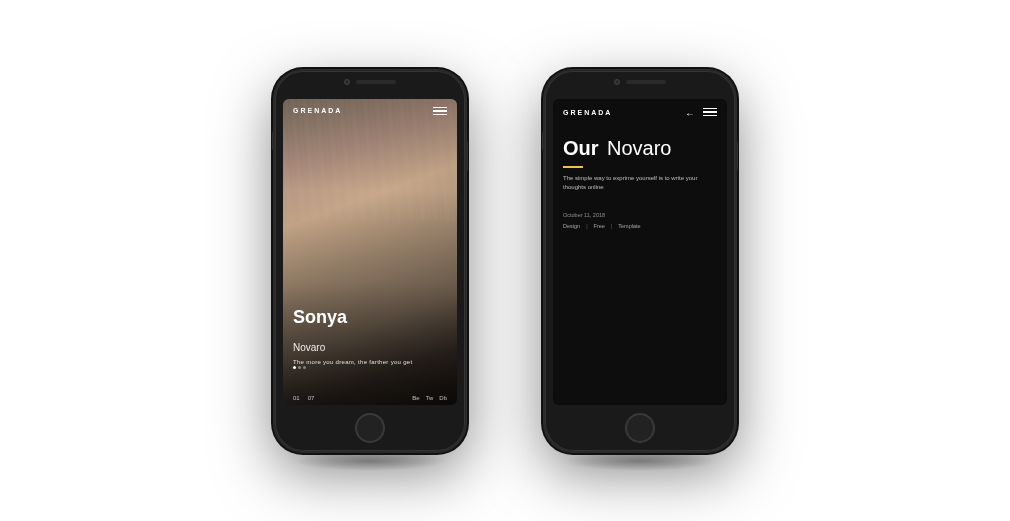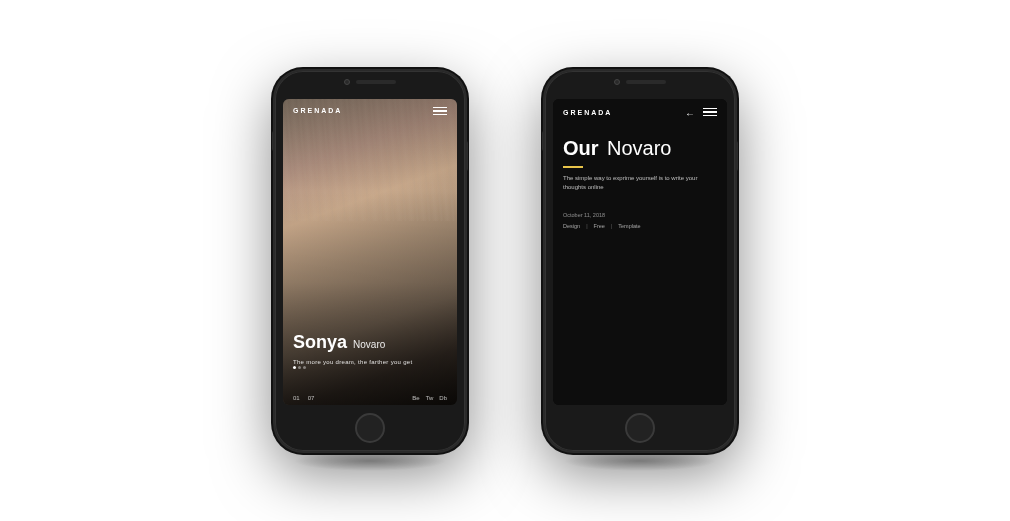--- a/index.html
+++ b/index.html
@@ -176,23 +176,24 @@
     .phone1-hero {
       position: absolute;
       bottom: 40px;
       left: 10px;
       right: 10px;
       z-index: 5;
     }
 
     .phone1-name {
       display: flex;
-      gap: 6px;
+      gap: 14px;
       align-items: baseline;
       margin-bottom: 6px;
+      flex-direction: column;
     }
 
     .name-first {
       color: #ffffff;
       font-size: 18px;
       font-weight: 700;
     }
 
     .name-last {
       color: #ffffff;

